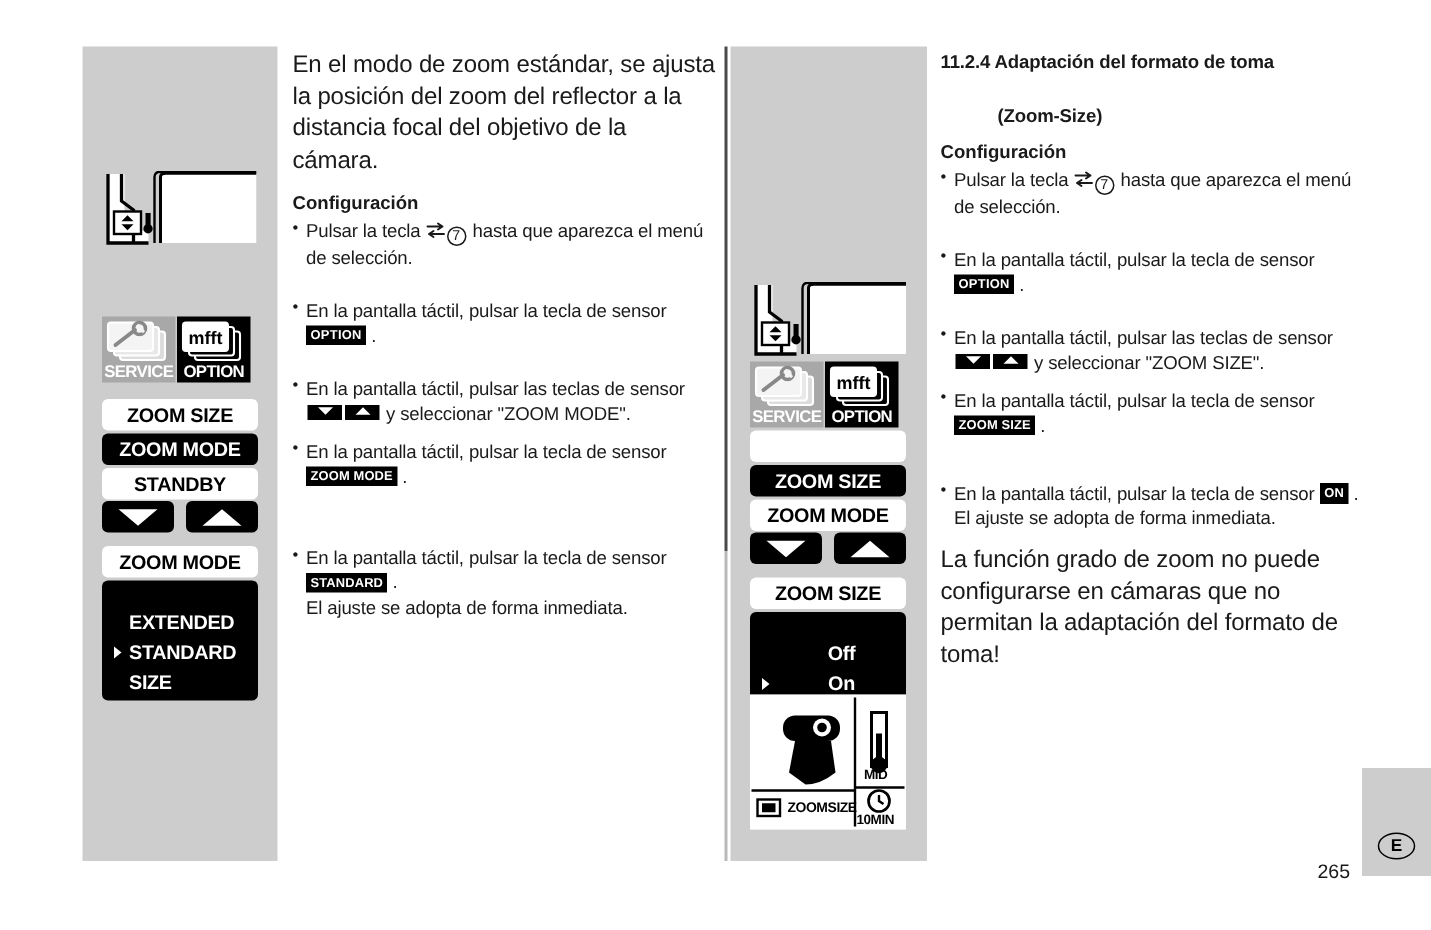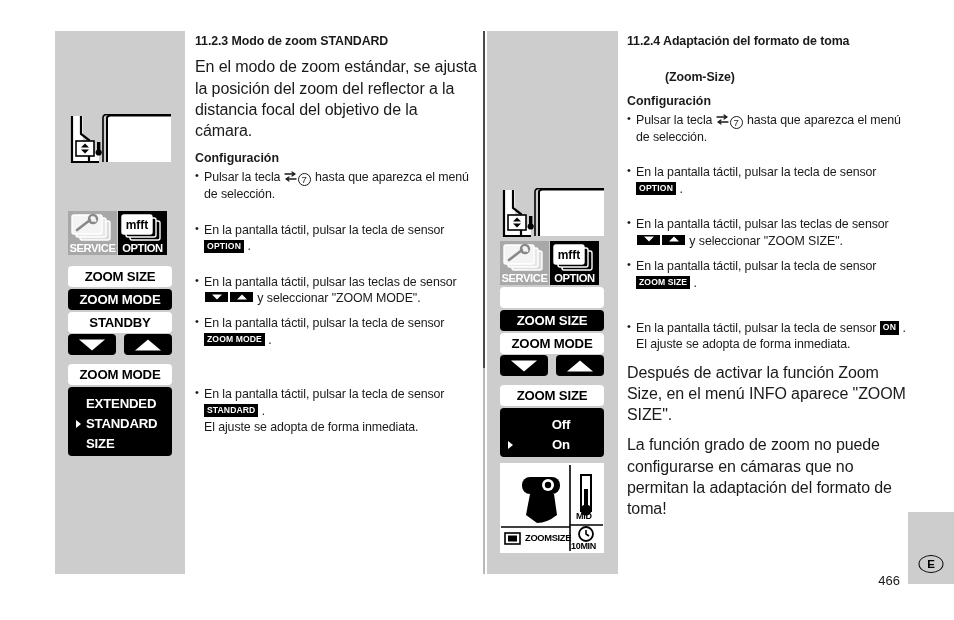--- a/index.html
+++ b/index.html
@@ -154,21 +154,21 @@
     border-right: 13px solid transparent;
   }
   .arrow-btn.down::after { border-top: 11px solid #fff; }
   .arrow-btn.up::after   { border-bottom: 11px solid #fff; }
 
   .listbox {
     position: absolute;
     left: 13px; width: 104px;
     background: #000;
     border-radius: 4px;
-    padding: 7px 0 2px 0;
+    padding: 18px 0 2px 0;
   }
   .listbox .opt {
     font-size: 13.2px;
     font-weight: bold;
     color:#fff;
     line-height: 20px;
     padding-left: 18px;
     position: relative;
     letter-spacing: -0.2px;
   }
@@ -397,21 +397,20 @@
           <rect x="8" y="72.5" width="9" height="6" fill="#000"></rect>
         </g>
       </svg>
       <div class="zs-chip" style="left:25px; top:70px;">ZOOMSIZE</div>
       <div class="zs-chip" style="left:76px; top:48px; font-size:9px;">MID</div>
       <div class="zs-chip" style="left:71px; top:78px; font-size:9px;">10MIN</div>
     </div>
   </div>
 
   <div class="txt-col txt-left">
-    <h3 class="sec">11.2.3 Modo de zoom STANDARD</h3>
     <p class="body">En el modo de zoom estándar, se ajusta la posición del zoom del reflector a la distancia focal del objetivo de la cámara.</p>
     <p class="sub">Configuración</p>
     <ul class="bullets">
       <li class="gap"><span>Pulsar la tecla </span><span class="swapicon"><svg width="13" height="11" viewBox="0 0 13 11">
               <path d="M1,3 L11,3 M8,1 L11,3 L8,5" fill="none" stroke="#1a1a1a" stroke-width="1.3" stroke-linecap="round" stroke-linejoin="round"></path>
               <path d="M12,8 L2,8 M5,6 L2,8 L5,10" fill="none" stroke="#1a1a1a" stroke-width="1.3" stroke-linecap="round" stroke-linejoin="round"></path>
             </svg></span><span class="circnum">7</span><span> hasta que aparezca el menú de selección.</span></li>
 
       <li class="gap"><span>En la pantalla táctil, pulsar la tecla de sensor </span><span class="keycap">OPTION</span><span> .</span></li>
 
@@ -433,22 +432,21 @@
             </svg></span><span class="circnum">7</span><span> hasta que aparezca el menú de selección.</span></li>
 
       <li class="gap"><span>En la pantalla táctil, pulsar la tecla de sensor </span><span class="keycap">OPTION</span><span> .</span></li>
 
       <li class="tight"><span>En la pantalla táctil, pulsar las teclas de sensor </span><span class="arrowcap down"></span><span class="arrowcap up"></span><span> y seleccionar "ZOOM SIZE".</span></li>
 
       <li class="gap" style="margin-bottom:29px;"><span>En la pantalla táctil, pulsar la tecla de sensor </span><span class="keycap wide">ZOOM SIZE</span><span> .</span></li>
 
       <li class="tight"><span>En la pantalla táctil, pulsar la tecla de sensor </span><span class="keycap">ON</span><span> . El ajuste se adopta de forma inmediata.</span></li>
     </ul>
-    <p class="body">Después de activar la función Zoom Size, en el menú INFO aparece "ZOOM SIZE".</p>
     <p class="body">La función grado de zoom no puede configurarse en cámaras que no permitan la adaptación del formato de toma!</p>
   </div>
 
   <div class="langtab">
     <div class="ebadge">E</div>
   </div>
-  <div class="pageno">466</div>
+  <div class="pageno">265</div>
 
 </div>
 
 </body></html>

